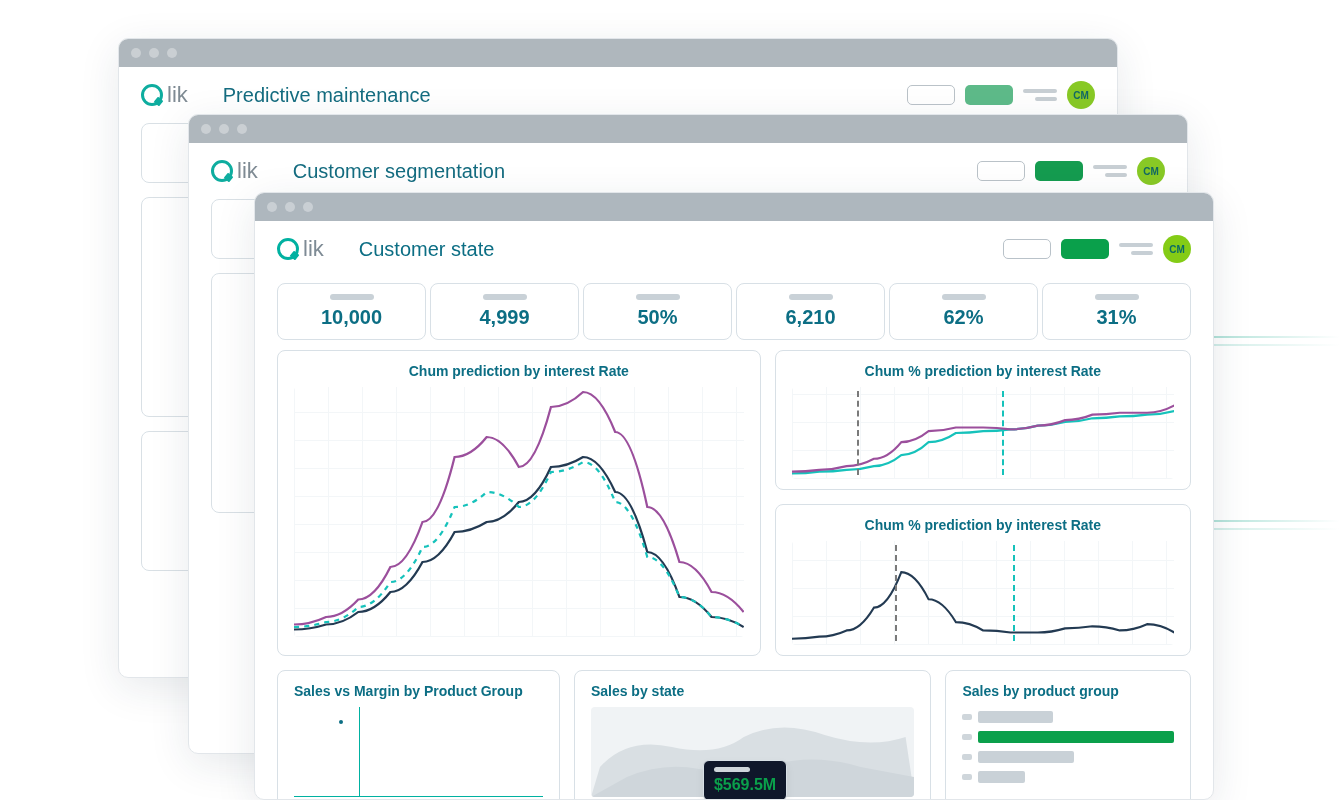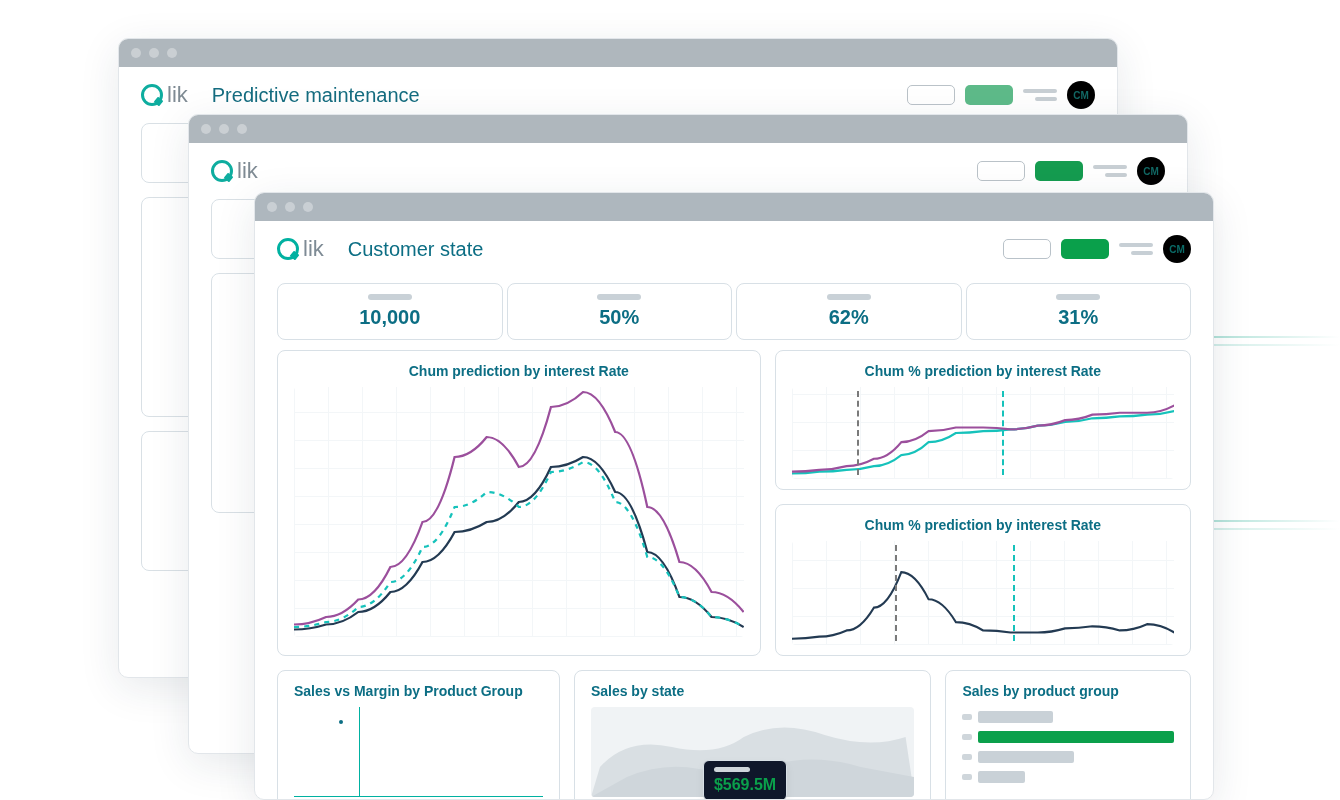--- a/index.html
+++ b/index.html
@@ -54,36 +54,36 @@
   .logo .q {
     width: 22px; height: 22px; border: 3px solid #00b1a1; border-radius: 50%;
     position: relative; margin-right: 2px;
   }
   .logo .q::after {
     content: ""; position: absolute; right: -2px; bottom: -2px;
     width: 7px; height: 7px; background: #00b1a1; border-radius: 1px;
     transform: rotate(40deg);
   }
   .page-title {
-    color: #0c6e84; font-size: 20px; font-weight: 500;
+    color: #0c6e84; font-size: 20px; font-weight: 500; margin-left: 11px;
   }
   .header-right {
     margin-left: auto; display: flex; align-items: center; gap: 10px;
   }
   .pill {
     height: 20px; border-radius: 5px;
   }
   .pill.outline { width: 48px; border: 1.5px solid #b9c2c9; background: #fff; }
   .pill.green  { width: 48px; background: #0aa04b; }
   .pill.green.soft { background: #55bd86; }
   .bar-thin { width: 34px; height: 4px; background: #c7cfd5; border-radius: 3px; }
   .bar-thin.short { width: 22px; }
   .stackbars { display:flex; flex-direction:column; gap:4px; align-items:flex-end; }
   .avatar {
-    width: 28px; height: 28px; border-radius: 50%; background: #000000;
+    width: 28px; height: 28px; border-radius: 50%; background: #84cc16;
     display:flex; align-items:center; justify-content:center;
     font-size: 10px; color: #0a6a66; font-weight: 600;
   }
 
   
   .kpis {
     display: flex; gap: 4px; padding: 6px 22px 10px;
   }
   .kpi {
     flex: 1; border: 1px solid #d8e0e6; border-radius: 8px;
@@ -183,20 +183,21 @@
   <div class="titlebar">
     <div class="dot"></div>
     <div class="dot"></div>
     <div class="dot"></div>
   </div>
   <div class="header">
     <div class="logo">
       <span class="q"></span>
       <span>lik</span>
     </div>
+    <div class="page-title">Customer segmentation</div>
     <div class="header-right">
       <div class="pill outline"></div>
       <div class="pill green"></div>
       <div class="stackbars">
         <div class="bar-thin"></div>
           <div class="bar-thin short"></div>
       </div>
       <div class="avatar">
           <span>CM</span>
         </div>
@@ -233,21 +234,29 @@
     </div>
   </div>
 
   <div class="kpis" id="kpi-row">
       <div class="kpi">
         <div class="lbl"></div>
         <div class="val">10,000</div>
       </div>
       <div class="kpi">
         <div class="lbl"></div>
+        <div class="val">4,999</div>
+      </div>
+      <div class="kpi">
+        <div class="lbl"></div>
         <div class="val">50%</div>
+      </div>
+      <div class="kpi">
+        <div class="lbl"></div>
+        <div class="val">6,210</div>
       </div>
       <div class="kpi">
         <div class="lbl"></div>
         <div class="val">62%</div>
       </div>
       <div class="kpi">
         <div class="lbl"></div>
         <div class="val">31%</div>
       </div>
     </div>

